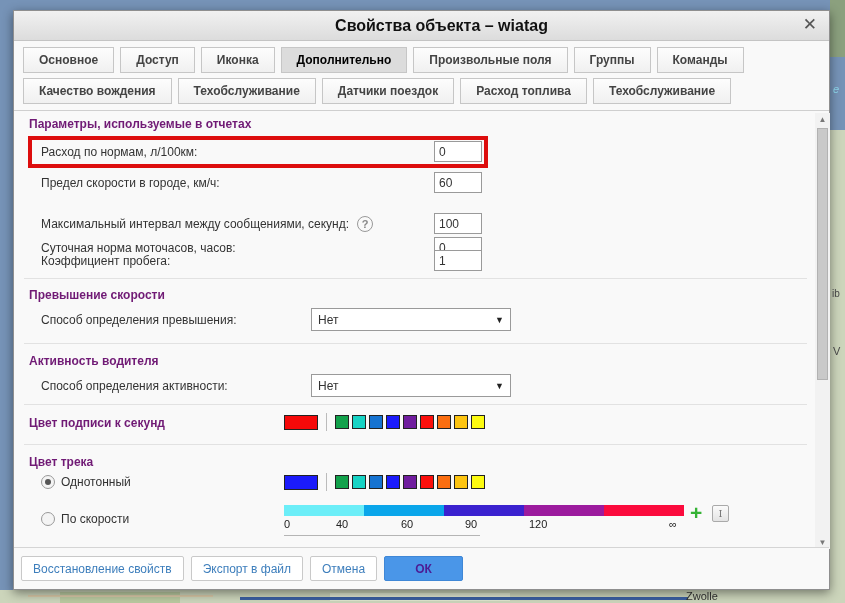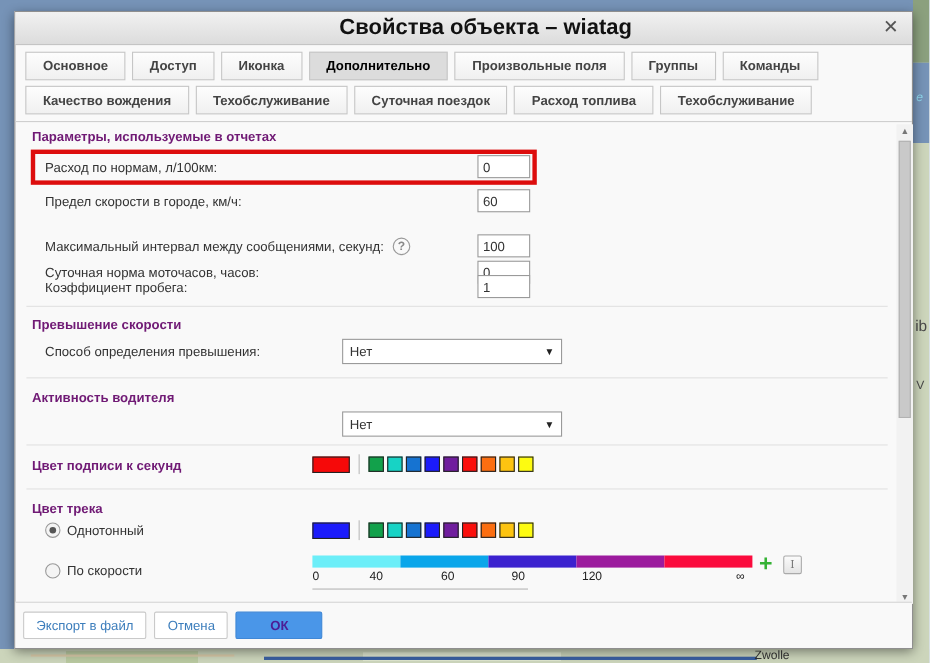--- a/index.html
+++ b/index.html
@@ -4,36 +4,36 @@
 <style>
   * { margin:0; padding:0; box-sizing:border-box; }
   body { font-family:"Liberation Sans", sans-serif; }
   .screen { position:relative; width:845px; height:603px; overflow:hidden; background:#7693b7; }
 
   
   .map-right { position:absolute; right:0; top:0; width:15px; height:603px; background:#ccd5bb; }
   .map-right .mr-green-top { position:absolute; top:0; left:0; right:0; height:57px; background:#8ba07e; }
   .map-right .mr-water { position:absolute; top:57px; left:0; right:0; height:73px; background:#7693b7; }
   .map-right .mr-water span { position:absolute; top:26px; left:3px; color:#8fd9ef; font-size:11px; font-style:italic; }
-  .map-right .mr-frag1 { position:absolute; top:288px; left:2px; color:#4a4a4a; font-size:14px; }
+  .map-right .mr-frag1 { position:absolute; top:288px; left:2px; color:#4a4a4a; font-size:10px; }
   .map-right .mr-frag2 { position:absolute; top:345px; left:3px; color:#4a4a4a; font-size:11px; }
   .map-bottom { position:absolute; left:0; bottom:0; width:845px; height:13px; background:#ccd5bb; }
   .map-bottom .road-blue { position:absolute; left:240px; top:7px; width:448px; height:3px; background:#3a5fa0; }
   .map-bottom .road-tan { position:absolute; left:28px; top:5px; width:185px; height:2px; background:#d9c9a8; }
   .map-bottom .patch1 { position:absolute; left:60px; top:2px; width:120px; height:11px; background:#b9c9a0; }
   .map-bottom .patch2 { position:absolute; left:330px; top:3px; width:180px; height:8px; background:#dfe6cf; }
   .map-bottom .city { position:absolute; left:686px; top:0px; color:#333; font-size:11px; }
 
   
   .dialog { position:absolute; left:13px; top:10px; width:817px; height:580px;
             background:#f9f9f9; border:1px solid #8f8f8f; box-shadow:0 3px 10px rgba(0,0,0,.45); }
   .titlebar { position:absolute; top:0; left:0; right:0; height:30px;
               background:linear-gradient(#f1f1f1,#dcdcdc); border-bottom:1px solid #c4c4c4;
               display:flex; align-items:center; justify-content:center; }
-  .dlg-title { font-size:20px; font-weight:bold; color:#111;margin-left:40px; }
+  .dlg-title { font-size:16px; font-weight:bold; color:#111;margin-left:40px; }
   .close { position:absolute; right:12px; top:4px; font-size:17px; color:#555; cursor:pointer; line-height:20px; }
 
   .tabs { position:absolute; top:30px; left:0; right:0; height:70px; padding:6px 9px 0 9px;
           border-bottom:1px solid #cfcfcf; }
   .tabrow { display:flex; gap:6px; margin-bottom:5px; }
   .tab { height:26px; line-height:24px; padding:0 15px; background:linear-gradient(#fdfdfd,#f0f0f0);
          border:1px solid #c6c6c6; font-size:12px; font-weight:bold; color:#444; cursor:pointer; white-space:nowrap; }
   .tab.active { background:#dcdcdc; color:#000; }
 
   .content { position:absolute; top:100px; left:0; width:799px; height:438px; overflow:hidden; }
@@ -120,21 +120,21 @@
         <div class="tab">Доступ</div>
         <div class="tab">Иконка</div>
         <div class="tab active">Дополнительно</div>
         <div class="tab">Произвольные поля</div>
         <div class="tab">Группы</div>
         <div class="tab">Команды</div>
       </div>
       <div class="tabrow">
         <div class="tab">Качество вождения</div>
         <div class="tab">Техобслуживание</div>
-        <div class="tab">Суточная поездок</div>
+        <div class="tab">Датчики поездок</div>
         <div class="tab">Расход топлива</div>
         <div class="tab">Техобслуживание</div>
       </div>
     </div>
 
     <div class="content">
 
       <div class="sec-title" style="top:6px;">Параметры, используемые в отчетах</div>
 
       <div class="hl-box">
@@ -166,20 +166,21 @@
         <span class="flabel">Способ определения превышения:</span>
         <div class="selectbox" style="top:0;">
           <span>Нет</span>
           <span class="arrow">▼</span>
         </div>
       </div>
 
       <div class="divider" style="top:232px;"></div>
       <div class="sec-title" style="top:243px;">Активность водителя</div>
       <div class="frow" style="top:263px; height:24px;">
+        <span class="flabel">Способ определения активности:</span>
         <div class="selectbox" style="top:0;">
           <span>Нет</span>
           <span class="arrow">▼</span>
         </div>
       </div>
 
       <div class="divider" style="top:293px;"></div>
       <div class="sec-title" style="top:305px;">Цвет подписи к секунд</div>
       <div class="swatch-row" style="top:302px;">
         <span class="swatch-big" style="background: rgb(246, 9, 9);"></span>
@@ -241,19 +242,20 @@
 
     </div>
 
     <div class="scrollbar">
       <div class="sb-arrow sb-up">▲</div>
       <div class="sb-thumb"></div>
       <div class="sb-arrow sb-down">▼</div>
     </div>
 
     <div class="footer">
+      <button class="btn">Восстановление свойств</button>
       <button class="btn">Экспорт в файл</button>
       <button class="btn btn-right">Отмена</button>
       <button class="btn btn-ok">ОК</button>
     </div>
 
   </div>
 </div>
 
 </body></html>

